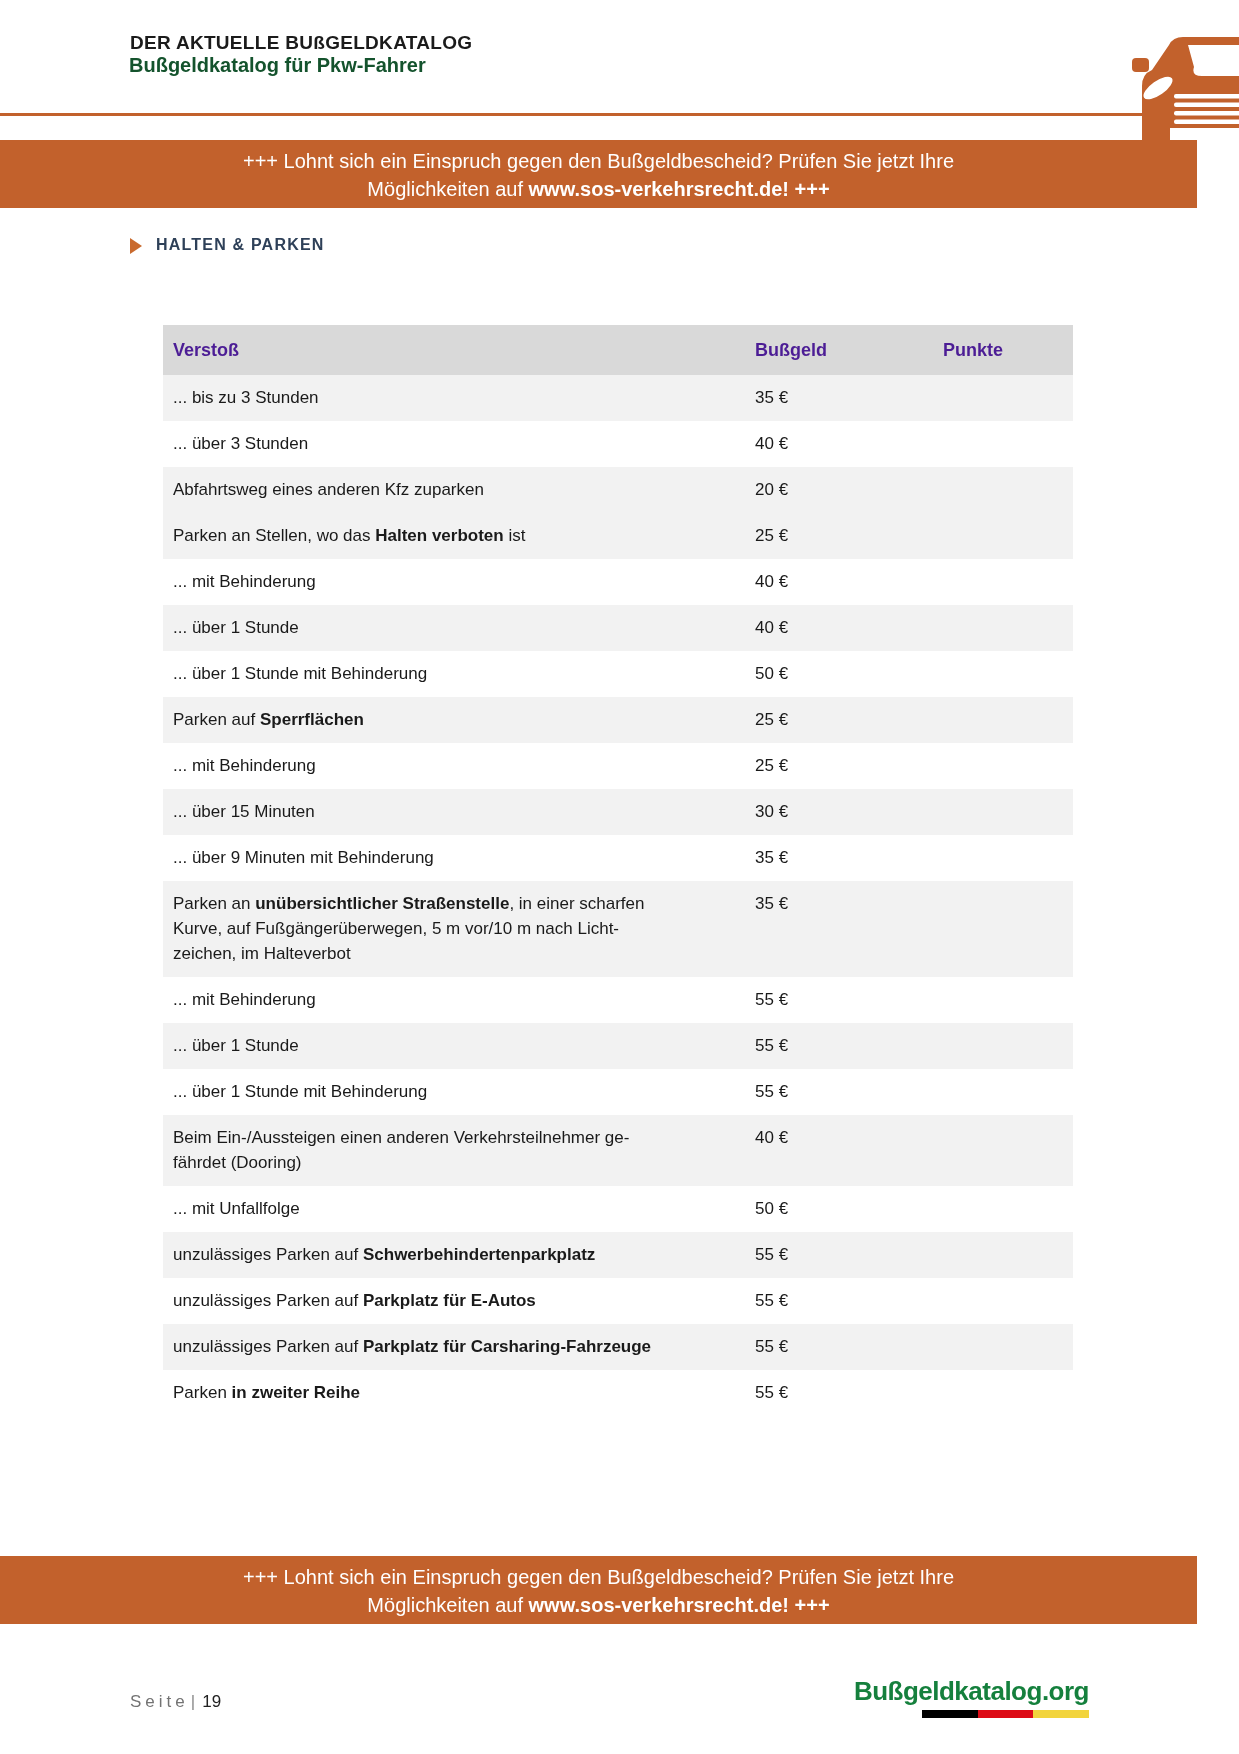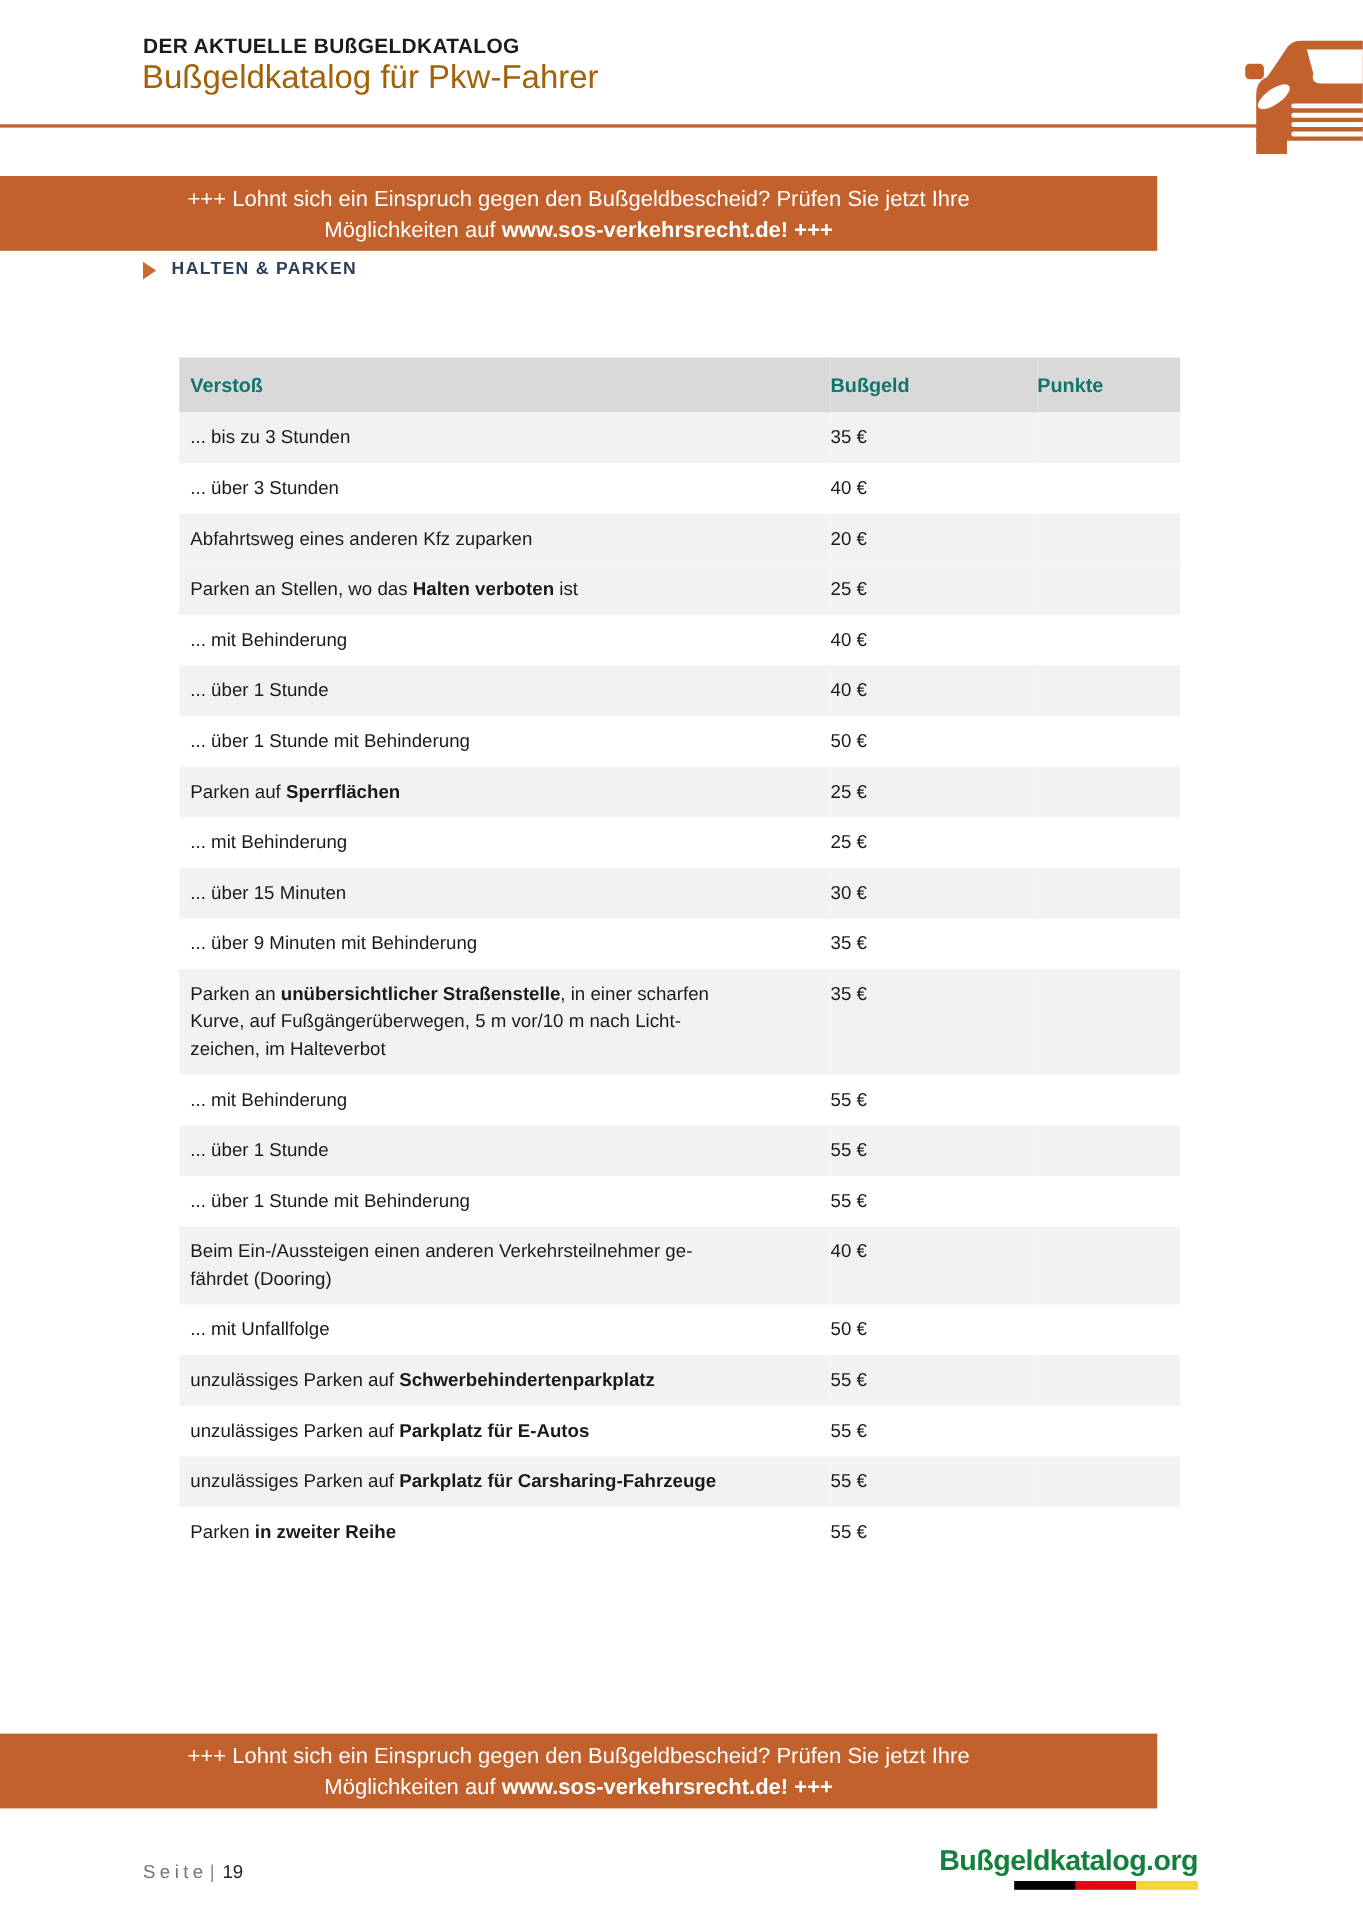--- a/index.html
+++ b/index.html
@@ -2,42 +2,42 @@
 <html><head>
 <meta charset="utf-8">
 <style>
   html,body{margin:0;padding:0;background:#ffffff;}
   #page{position:relative;width:1239px;height:1754px;background:#ffffff;overflow:hidden;
         font-family:"Liberation Sans",sans-serif;color:#1a1a1a;}
 
   
   .kicker{position:absolute;left:130px;top:32px;font-size:19px;font-weight:bold;
           letter-spacing:.3px;color:#1b1b1b;}
-  .doc-title{position:absolute;left:129px;top:54px;font-size:30px;font-weight:normal;color:#a16207;}
+  .doc-title{position:absolute;left:129px;top:54px;font-size:20px;font-weight:bold;color:#14532d;}
   .orange-rule{position:absolute;left:0;top:113px;width:1239px;height:3px;background:#c2612c;}
   .car{position:absolute;left:1128px;top:28px;width:240px;height:112px;}
 
   
-  .banner{position:absolute;left:0;width:1052px;height:68px;background:#c2612c;color:#ffffff;
-          text-align:center;font-size:20px;line-height:28px;padding-top:7px;box-sizing:border-box;margin-top:20px;}
+  .banner{position:absolute;left:0;width:1197px;height:68px;background:#c2612c;color:#ffffff;
+          text-align:center;font-size:20px;line-height:28px;padding-top:7px;box-sizing:border-box;}
   .banner.top{top:140px;}
   .banner.bottom{top:1556px;}
   .banner .bold{font-weight:bold;}
 
   
   .section{position:absolute;left:130px;top:236px;display:flex;align-items:center;}
   .tri{width:0;height:0;border-left:12px solid #c96a2e;border-top:8px solid transparent;
        border-bottom:8px solid transparent;margin-right:14px;margin-top:2px;}
   .section-title{font-size:16px;font-weight:bold;letter-spacing:1.2px;color:#2e4058;margin:0;}
 
   
   table.fines{position:absolute;left:163px;top:325px;width:910px;border-collapse:collapse;
               table-layout:fixed;}
   table.fines th{background:#d9d9d9;font-size:18px;font-weight:bold;text-align:left;
-                 height:50px;padding:0;color:#0f766e;}
+                 height:50px;padding:0;color:#4c1d95;}
   table.fines th.c1{padding-left:10px;}
   table.fines td{font-size:17px;line-height:25px;padding:10px 0 11px 0;vertical-align:top;color:#1a1a1a;}
   table.fines td.c1{padding-left:10px;padding-right:16px;white-space:pre-line;}
   tr.shaded{background:#f2f2f2;}
   .b{font-weight:bold;}
 
   
   .page-num{position:absolute;left:130px;top:1692px;font-size:17px;}
   .page-num .seite{color:#737373;letter-spacing:4px;}
   .page-num .sep{color:#8a8a8a;margin:0 7px 0 2px;}

